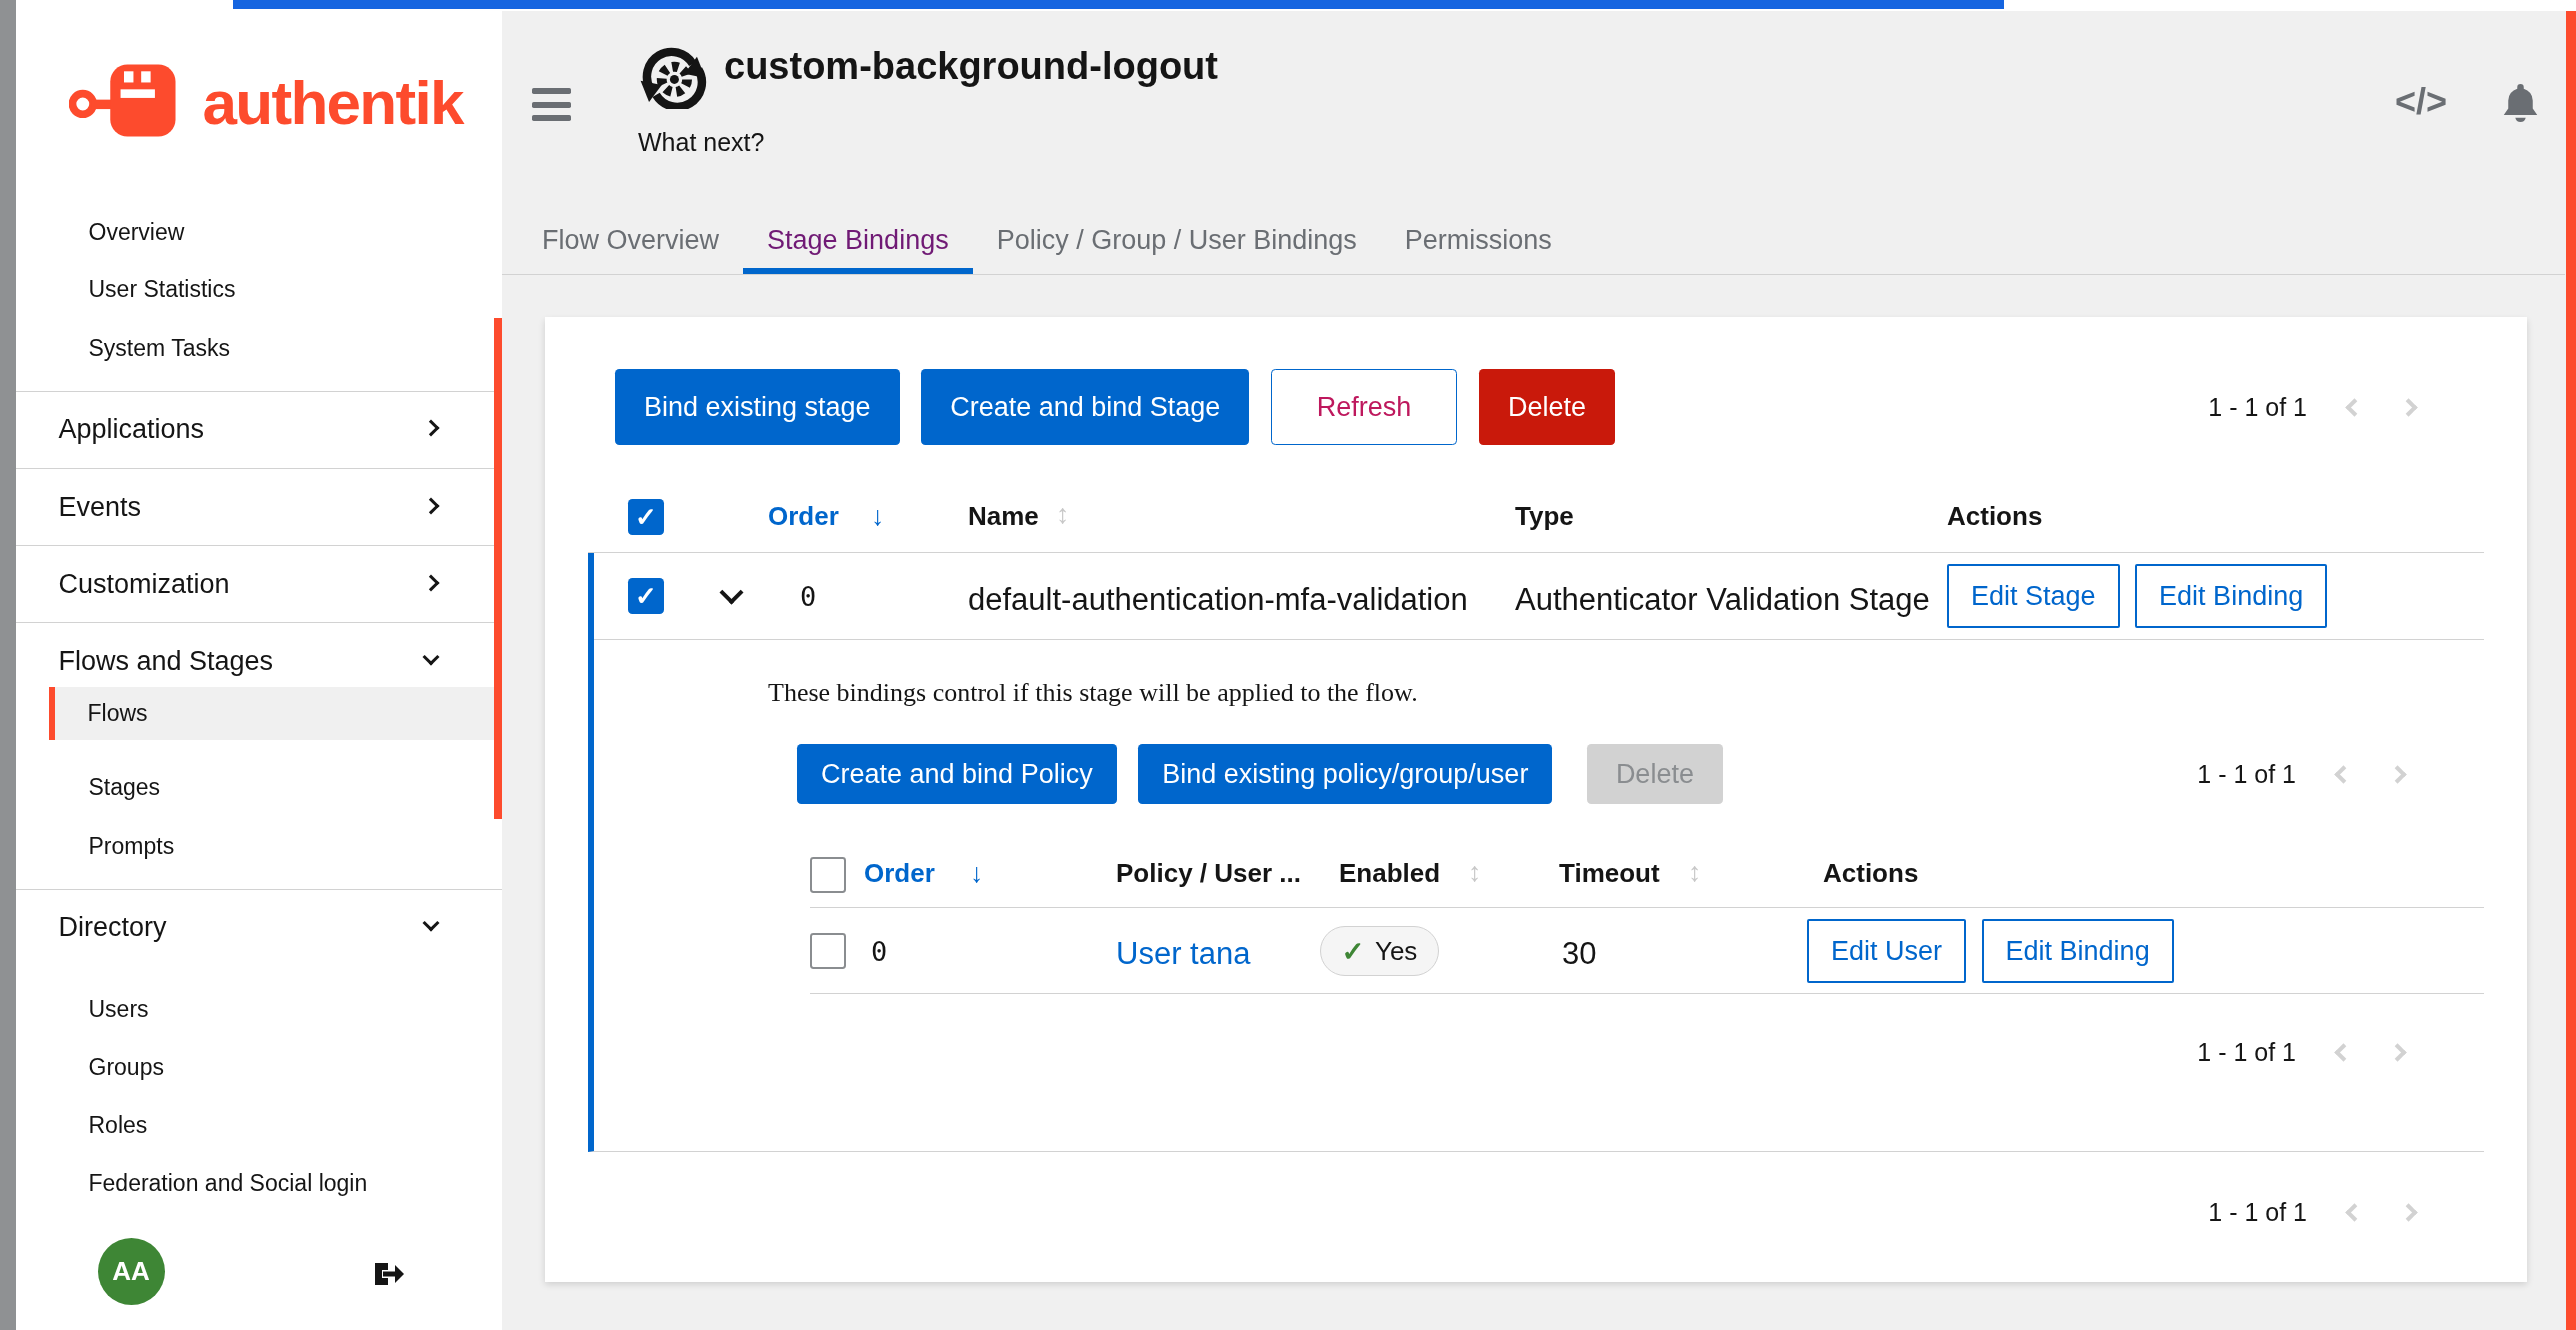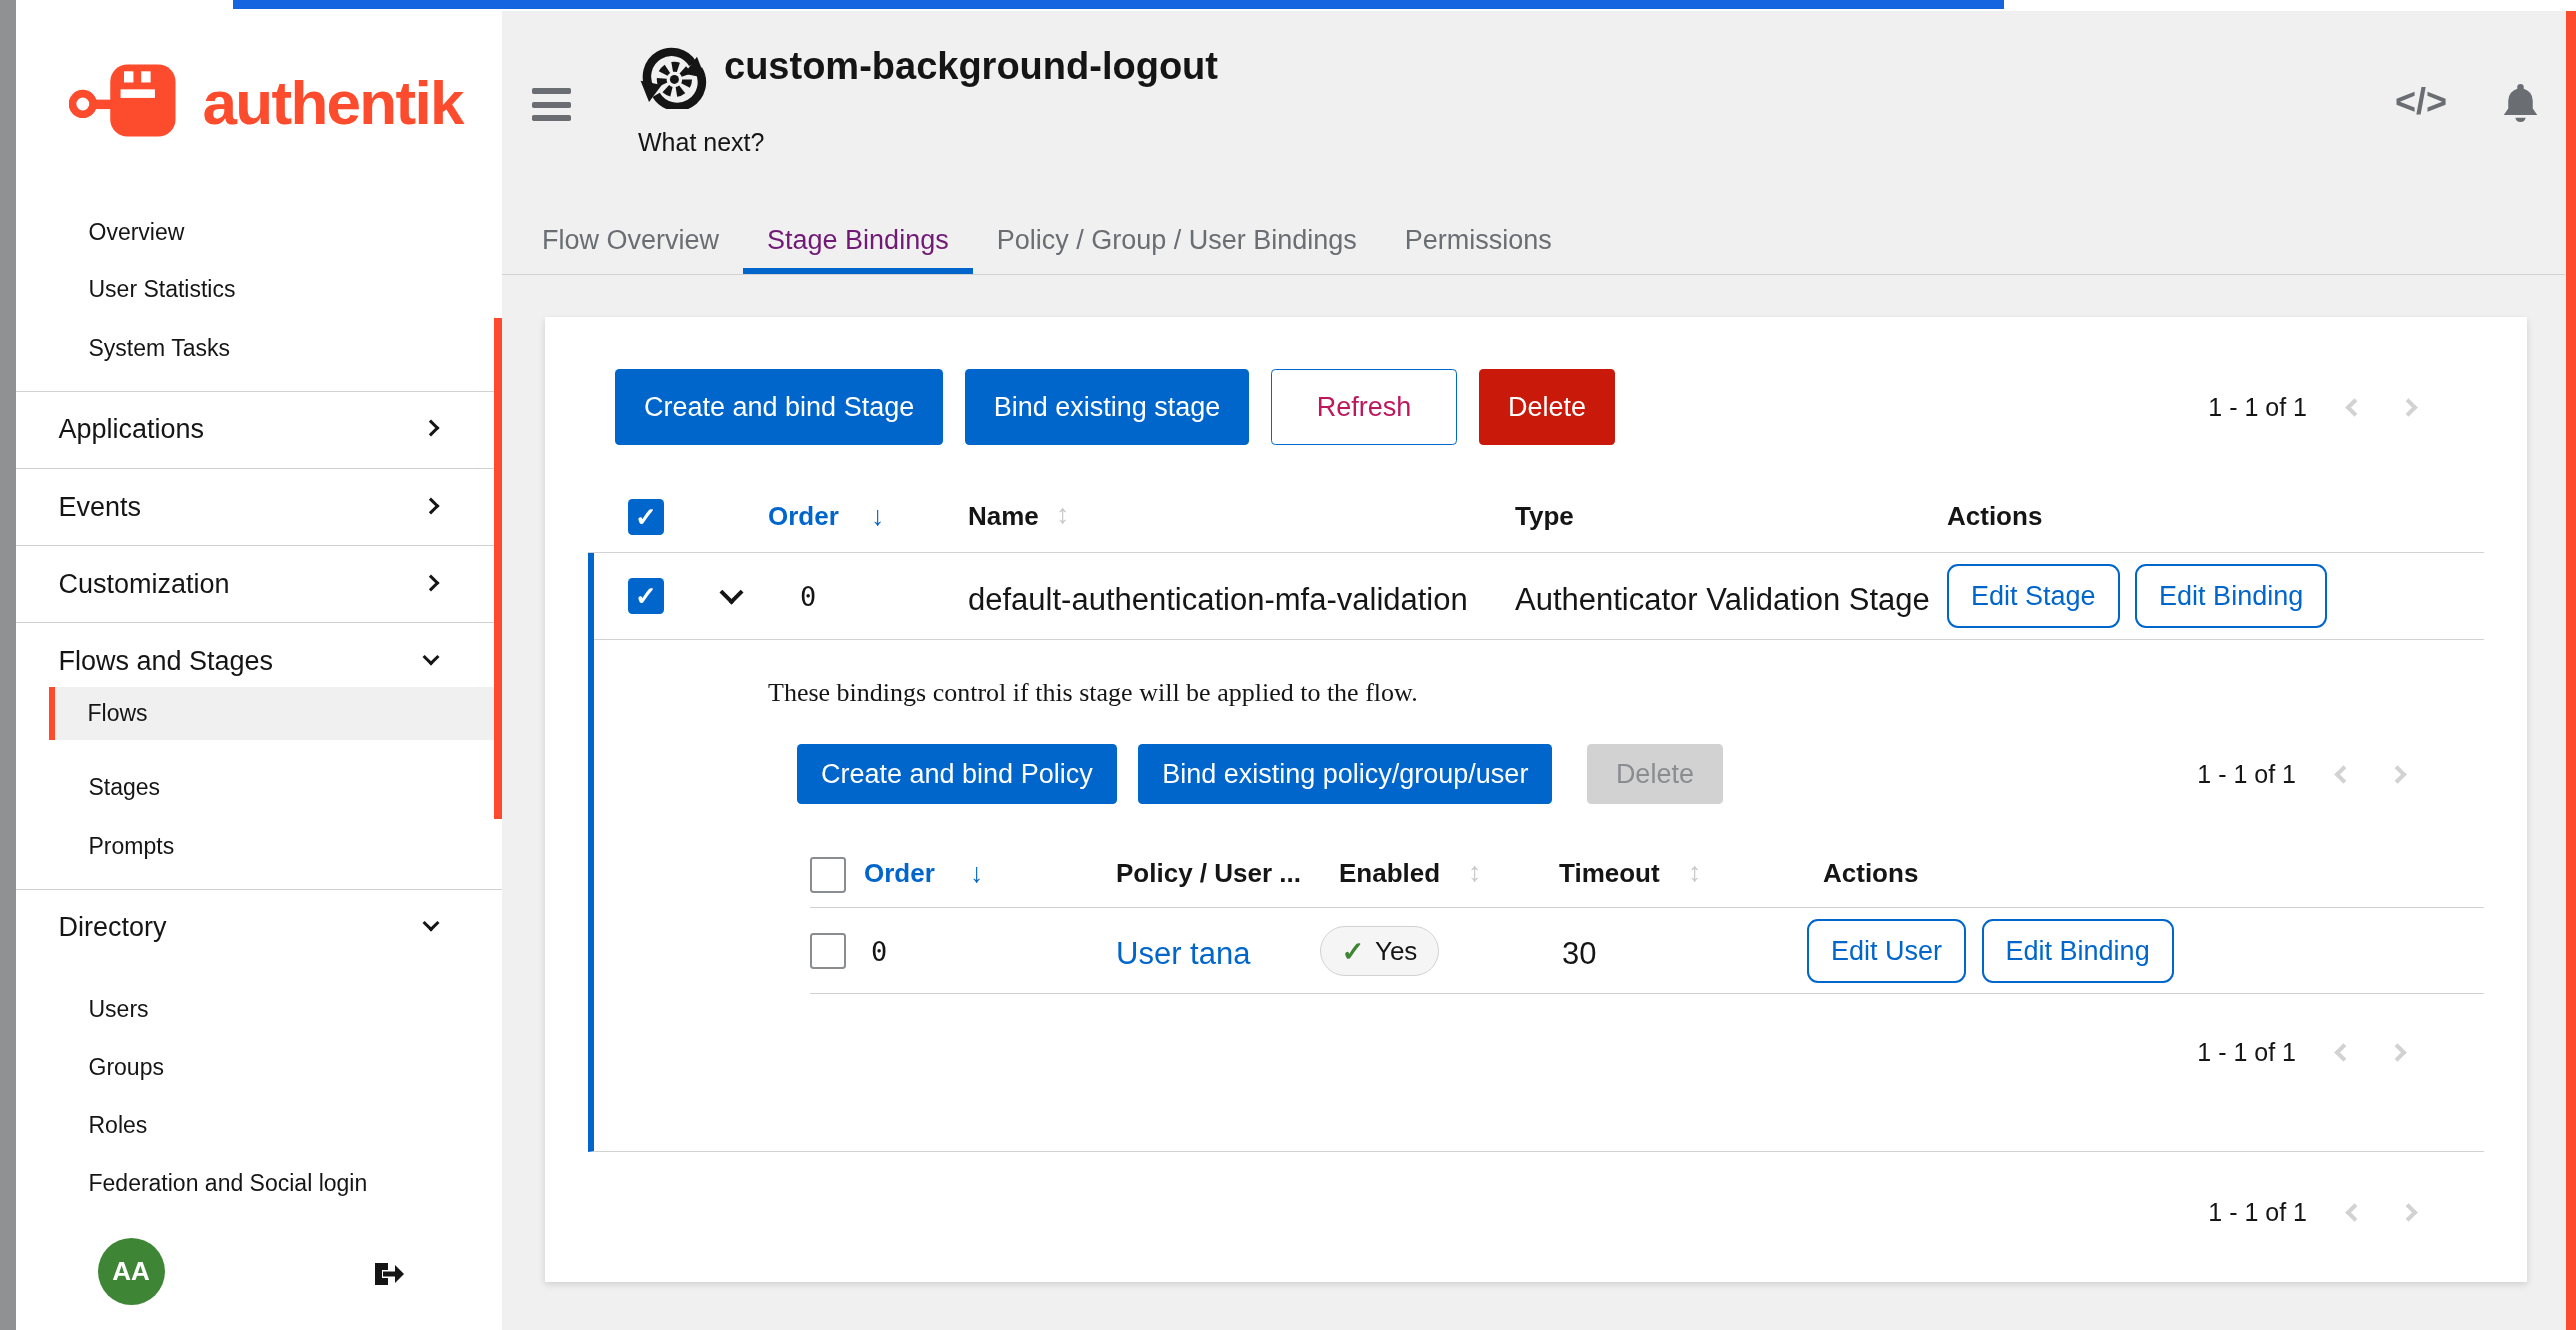--- a/index.html
+++ b/index.html
@@ -51,21 +51,21 @@
   .card { position:absolute; left:43px; top:42px; width:1982px; height:965px; background:#fff;
           box-shadow:0 2.6px 6.9px rgba(0,0,0,.14); }
 
   .btn { display:inline-flex; align-items:center; justify-content:center; border-radius:4.3px;
          font-size:27px; font-family:inherit; border:none; cursor:pointer; }
   .btn-primary { background:#0066cc; color:#fff; height:76px; padding:0 29px; }
   .btn-danger  { background:#c9190b; color:#fff; height:76px; padding:0 29px; }
   .btn-outline { background:#fff; color:#be185d; border:1.7px solid #0066cc; height:76px; padding:0 45px; }
   .btn-sm { height:60px; padding:0 24px; }
   .btn-disabled { background:#d2d2d2; color:#8a8d90; height:60px; padding:0 29px; cursor:default; }
-  .btn-table { background:#fff; color:#0066cc; border:2.6px solid #0066cc; border-radius:11px;
+  .btn-table { background:#fff; color:#0066cc; border:2.6px solid #0066cc; border-radius:2px;
                height:64px; padding:0 22px; font-size:27px; display:inline-flex; align-items:center; cursor:pointer; }
 
   .toolbar { position:absolute; left:70px; top:52px; display:flex; gap:21.5px; }
 
   .pagination { position:absolute; display:flex; align-items:center; gap:41px; font-size:25px; }
   .pg-chev { display:inline-block; width:13px; height:13px; border-right:4.3px solid #d2d2d2; border-bottom:4.3px solid #d2d2d2; cursor:pointer; }
   .pg-prev { transform:rotate(135deg); }
   .pg-next { transform:rotate(-45deg); }
 
   .checkbox { position:absolute; width:36px; height:36px; border-radius:4.3px; cursor:pointer; }
@@ -210,22 +210,22 @@
       <div class="tab active"><span>Stage Bindings</span></div>
       <div class="tab"><span>Policy / Group / User Bindings</span></div>
       <div class="tab"><span>Permissions</span></div>
     </div>
   </div>
 
   <div class="content">
     <div class="card">
 
       <div class="toolbar">
+        <button class="btn btn-primary">Bind existing stage</button>
         <button class="btn btn-primary">Create and bind Stage</button>
-        <button class="btn btn-primary">Bind existing stage</button>
         <button class="btn btn-outline">Refresh</button>
         <button class="btn btn-danger">Delete</button>
       </div>
       <div class="pagination" style="right:112px; top:52px; height:76px;">
         <span>1 - 1 of 1</span>
         <span class="pg-chev pg-prev"></span>
         <span class="pg-chev pg-next"></span>
       </div>
 
       <div class="outer-thead">

